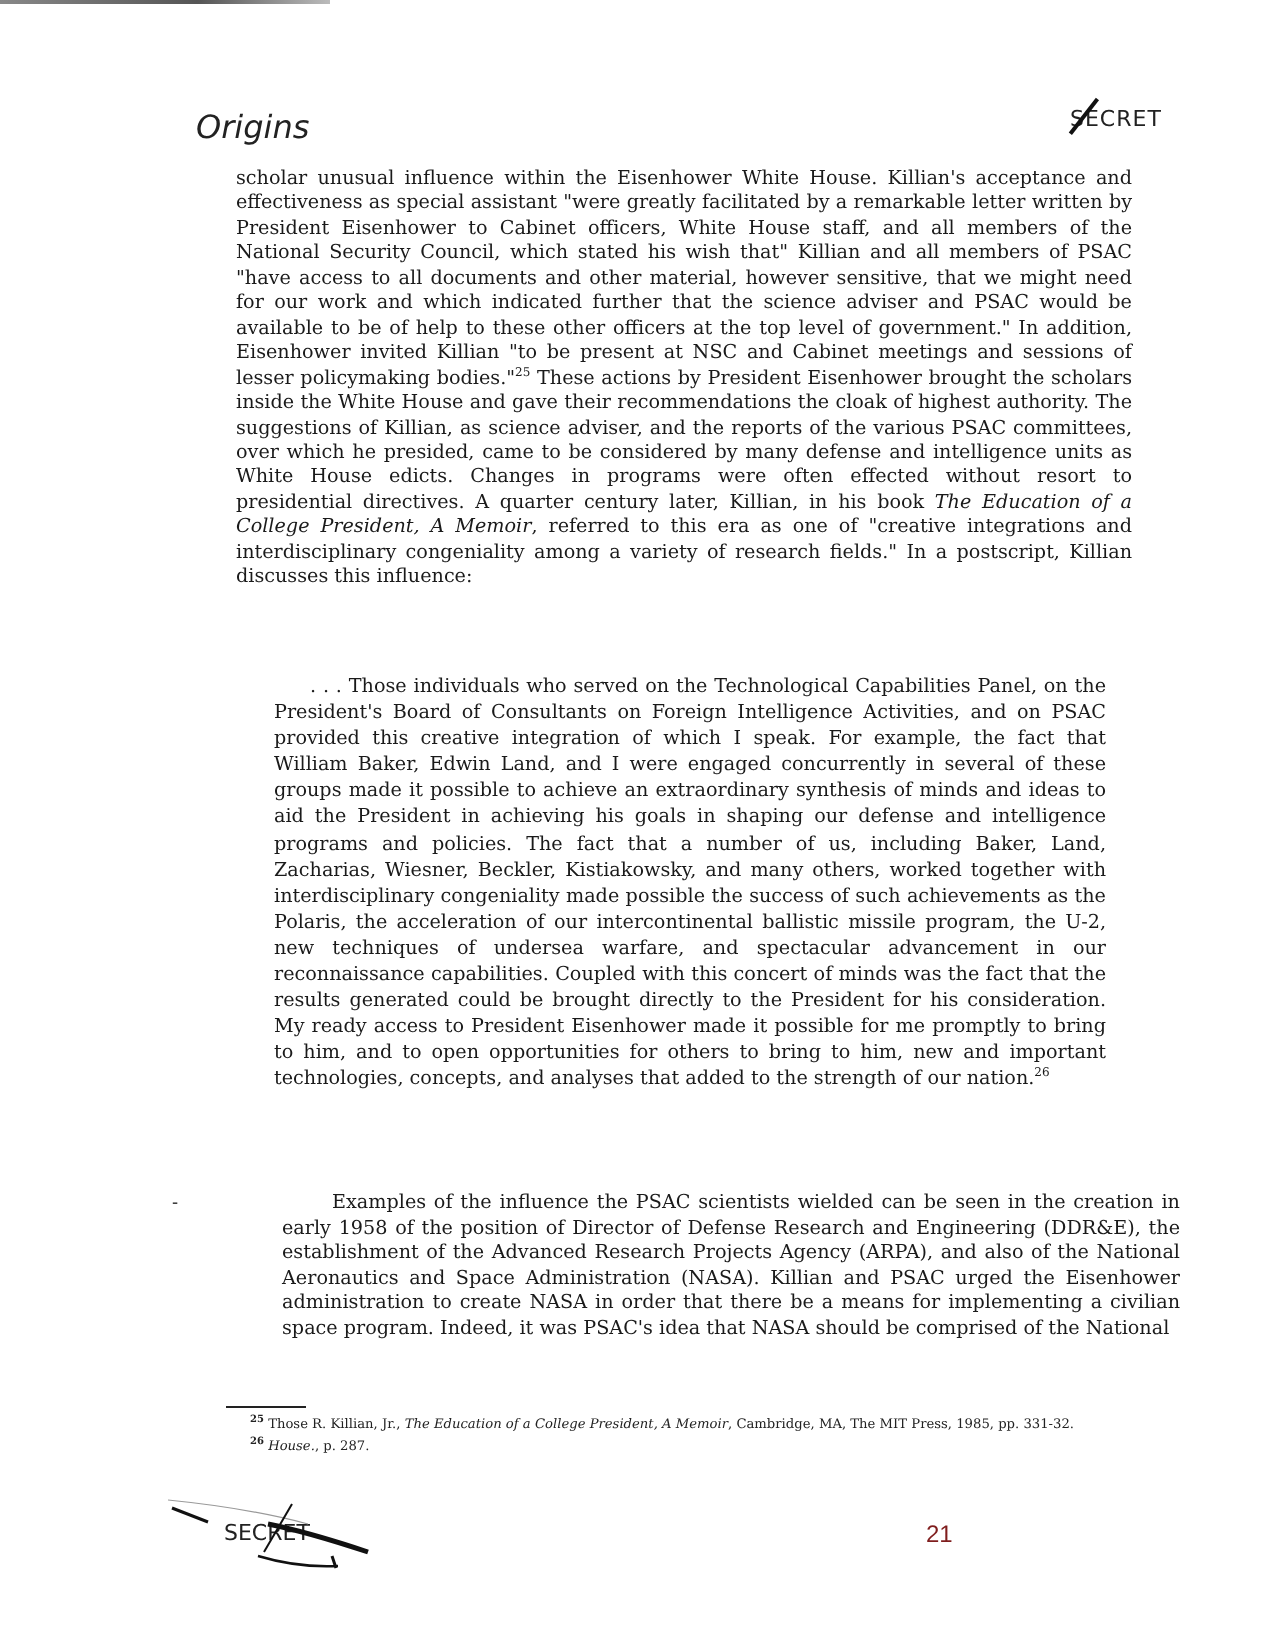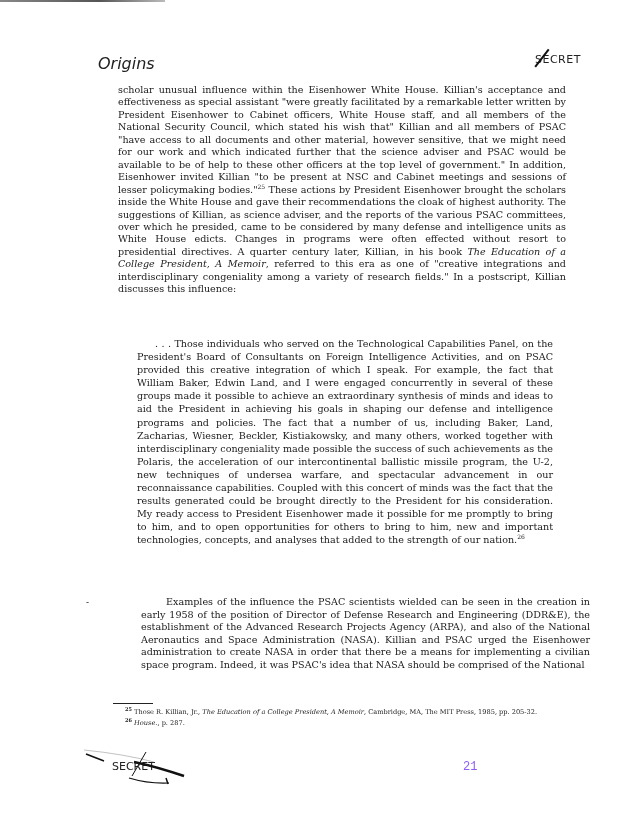--- a/index.html
+++ b/index.html
@@ -15,21 +15,21 @@
   .para2 { position: absolute; left: 113px; top: 596px; width: 449px; font-size: 9.6px; line-height: 12.6px; text-align: justify; margin-left: 28px; }
   .para2 p { margin: 0; text-indent: 25px; }
   .dash-mark { position: absolute; left: 86px; top: 597px; font-size: 9px; }
   .fn-rule { position: absolute; left: 113px; top: 703px; width: 40px; height: 1px; background: #222; }
   .footnotes { position: absolute; left: 113px; top: 707px; width: 460px; font-size: 6.6px; line-height: 10.5px; color: #222; }
   .footnotes .fn { margin: 0; }
   .footnotes .fn.indent { text-indent: 12px; }
   .footnotes sup { font-size: 5px; font-weight: bold; }
   .stamp-bottom { position: absolute; top: 760px; left: 112px; font-family: "DejaVu Sans", sans-serif; font-size: 11px; color: #222; }
   .stamp-bottom svg { position: absolute; left: -28px; top: -12px; }
-  .page-number { position: absolute; top: 760px; left: 463px; font-family: Liberation Mono, monospace; font-size: 12px; color: #8b5cf6; }
+  .page-number { position: absolute; top: 760px; left: 463px; font-family: Liberation Sans, sans-serif; font-size: 12px; color: #7f1d1d; }
   i { font-style: italic; }
   sup { font-size: 6px; vertical-align: super; line-height: 0; }
 </style>
 </head>
 <body>
 
 <div class="scan-line"></div>
 
 <div class="running-head">Origins</div>
 
@@ -48,21 +48,21 @@
 
 <div class="dash-mark">-</div>
 
 <div class="para2">
   <p>Examples of the influence the PSAC scientists wielded can be seen in the creation in early 1958 of the position of Director of Defense Research and Engineering (DDR&amp;E), the establishment of the Advanced Research Projects Agency (ARPA), and also of the National Aeronautics and Space Administration (NASA). Killian and PSAC urged the Eisenhower administration to create NASA in order that there be a means for implementing a civilian space program. Indeed, it was PSAC's idea that NASA should be comprised of the National</p>
 </div>
 
 <div class="fn-rule"></div>
 
 <div class="footnotes">
-  <p class="fn indent"><sup>25</sup><span> Those R. Killian, Jr., </span><i>The Education of a College President, A Memoir</i><span>, Cambridge, MA, The MIT Press, 1985, pp. 205-32.</span></p>
+  <p class="fn indent"><sup>25</sup><span> Those R. Killian, Jr., </span><i>The Education of a College President, A Memoir</i><span>, Cambridge, MA, The MIT Press, 1985, pp. 331-32.</span></p>
   <p class="fn indent"><sup>26</sup><span> </span><i>House.</i><span>, p. 287.</span></p>
 </div>
 
 <div class="stamp-bottom">
   <svg width="110" height="40" viewBox="0 0 110 40">
     <path d="M2 6 L20 13" stroke="#111" stroke-width="1.5" fill="none"></path>
     <path d="M0 2 Q40 6 70 14" stroke="#999" stroke-width="0.6" fill="none"></path>
     <path d="M50 14 Q70 18 100 28" stroke="#111" stroke-width="2.5" fill="none"></path>
     <path d="M48 28 L62 4" stroke="#111" stroke-width="1" fill="none"></path>
     <path d="M45 30 Q65 36 85 35" stroke="#111" stroke-width="1.2" fill="none"></path>

